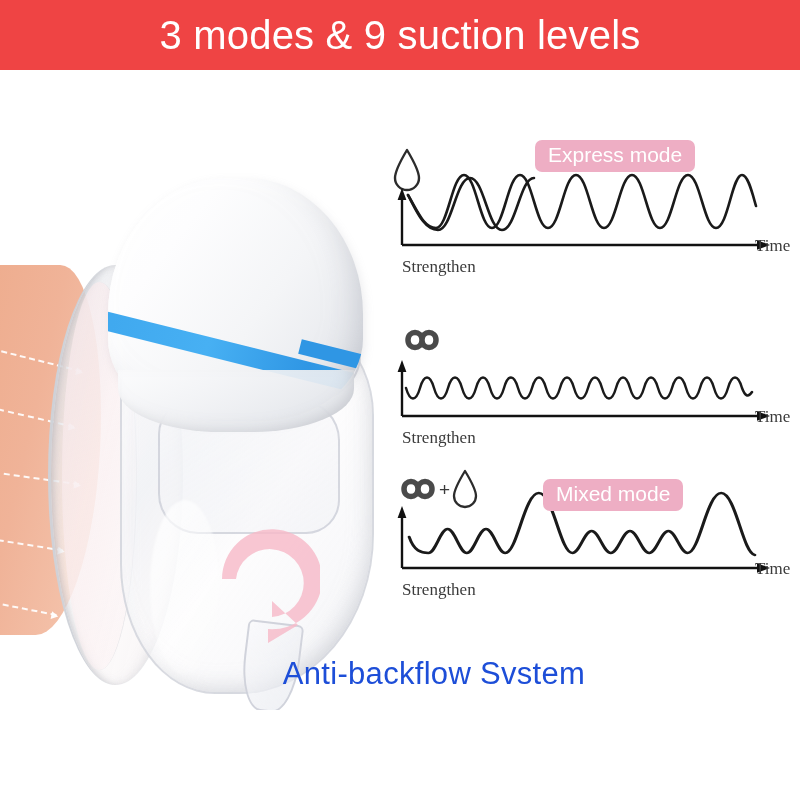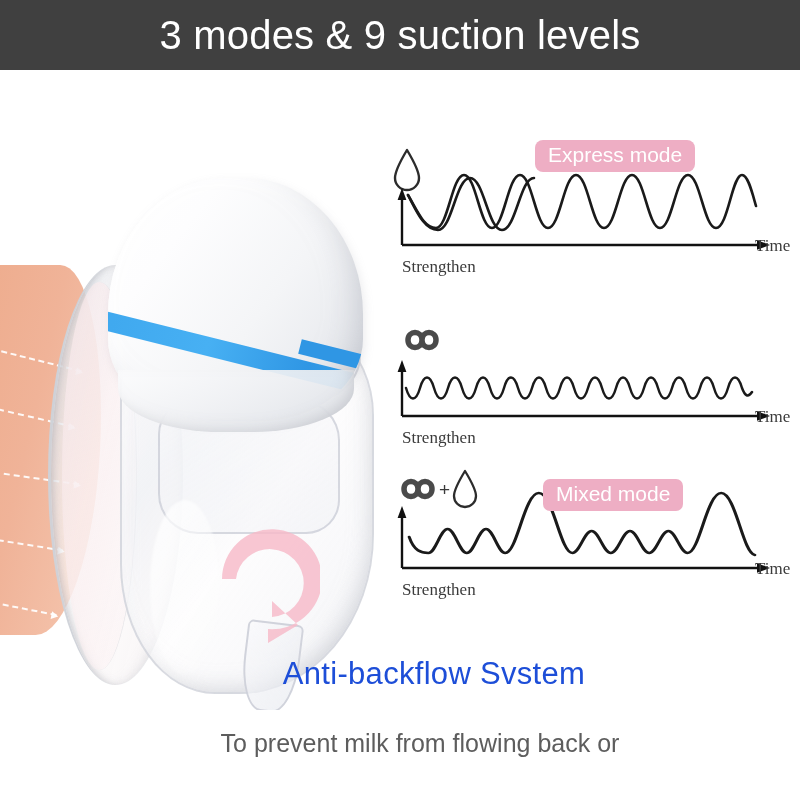--- a/index.html
+++ b/index.html
@@ -14,21 +14,21 @@
     overflow: hidden;
     font-family: "Liberation Sans", sans-serif;
     -webkit-font-smoothing: antialiased;
   }
 
   
   #header-banner {
     position: absolute;
     left: 0; top: 0;
     width: 800px; height: 70px;
-    background: #404040;
+    background: #ef4444;
     display: flex;
     align-items: center;
     justify-content: center;
   }
   #header-title {
     color: #ffffff;
     font-size: 40px;
     font-weight: 400;
     letter-spacing: 0.2px;
     font-family: "Liberation Sans", sans-serif;
@@ -284,21 +284,21 @@
   </svg>
 
   <div id="pump-head">
     <div id="pump-stripe"></div>
     <div id="pump-stripe2"></div>
   </div>
   <div id="pump-base"></div>
 </div>
 
 <div class="mode-chart" style="top:140px; height:130px;">
-  <div class="mode-badge" style="left:145px; top:0px;border-radius:8px;">Express mode</div>
+  <div class="mode-badge" style="left:145px; top:0px;">Express mode</div>
 
   <svg class="chart-svg" width="400" height="130" viewBox="0 0 400 130">
 
     <g>
       <path d="M 17 10 C 17 10 5 30 5 38 A 12 12 0 0 0 29 38 C 29 30 17 10 17 10 Z" fill="none" stroke="#2c2c2c" stroke-width="2.4" stroke-linejoin="round"></path>
     </g>
 
     <line x1="12" y1="58" x2="12" y2="105" stroke="#111" stroke-width="2.4"></line>
     <polygon points="12,48 7.6,60 16.4,60" fill="#111"></polygon>
 
@@ -385,14 +385,13 @@
              C 258 90, 264 30, 276 30 C 288 30, 294 90, 304 92" fill="none" stroke="#1a1a1a" stroke-width="2.6" stroke-linecap="round" transform="translate(0,0) scale(1.2,1)"></path>
   </svg>
 
   <div class="axis-label strengthen-label" style="top:104px;">Strengthen</div>
   <div class="axis-label time-label" style="left:365px; top:83px;">Time</div>
 </div>
 
 <div id="anti-backflow-title">Anti-backflow Svstem</div>
 
 <div id="anti-backflow-desc">
-  <span class="line">To prevent milk from flowing back or</span>
 </div>
 
 </body></html>

